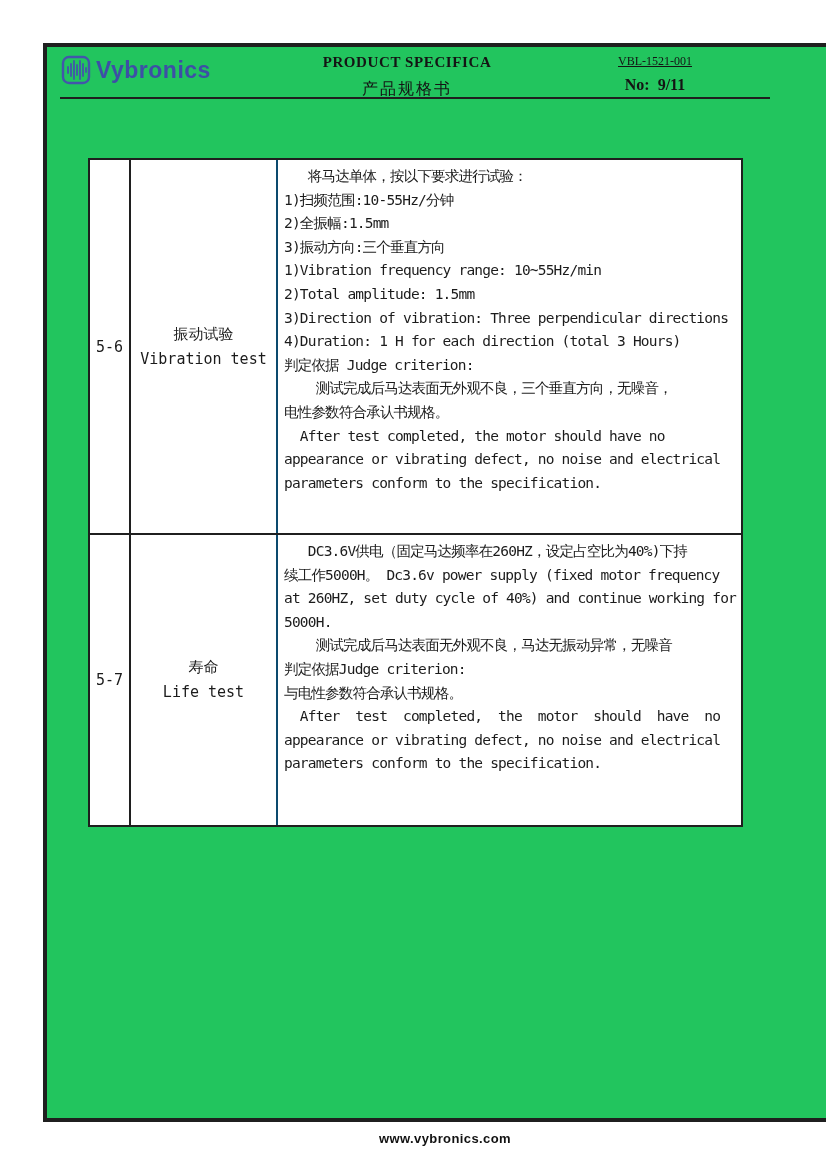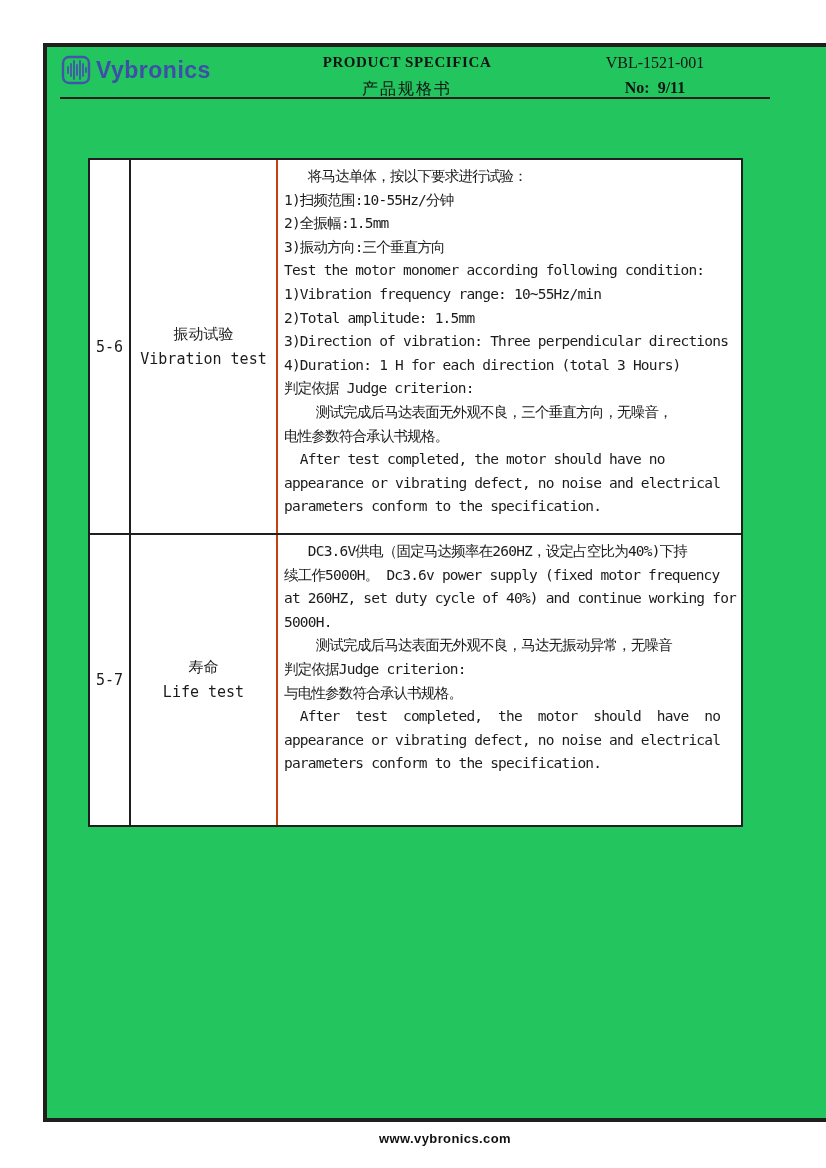--- a/index.html
+++ b/index.html
@@ -14,36 +14,36 @@
   .logo-icon { width:30px; height:30px; display:block; }
   .logo-text { font-family:"Liberation Sans", sans-serif; font-weight:bold; font-size:23px;
                color:#3d4fa6; letter-spacing:0.5px; }
 
   .header-center { position:absolute; left:160px; width:400px; top:7px; text-align:center; }
   .title-en { font-family:"Liberation Serif", serif; font-weight:bold; font-size:15px;
               letter-spacing:0.6px; color:#141414; }
   .title-zh { font-size:16px; margin-top:8px; color:#141414; letter-spacing:2px; }
 
   .header-right { position:absolute; left:488px; width:240px; top:7px; text-align:center; }
-  .doc-number { font-family:"Liberation Serif", serif; font-size:16px; color:#141414; }
+  .doc-number { font-family:"Liberation Serif", serif; font-size:12px; color:#141414;text-decoration:underline; }
   .page-no { font-family:"Liberation Serif", serif; font-weight:bold; font-size:16px;
              margin-top:7px; color:#141414; white-space:pre; }
 
   .header-rule { position:absolute; left:13px; top:50px; width:710px; height:2px;
                  background:#1f1f1f; }
 
   
   .spec-table { position:absolute; left:41px; top:111px; width:655px;
                 border:2px solid #1f1f1f; background:#fff; }
   .spec-row { display:flex; align-items:stretch; }
   .spec-row.first { border-bottom:2px solid #1f1f1f; height:375px; }
   .spec-row.second { height:290px; }
   .col-id { width:41px; border-right:2px solid #1f1f1f; display:flex;
             align-items:center; justify-content:center; font-size:15px; }
-  .col-name { width:147px; border-right:2px solid #c2410c; display:flex;
+  .col-name { width:147px; border-right:2px solid #0c4a6e; display:flex;
               flex-direction:column; align-items:center; justify-content:center;
               font-size:15px; line-height:25px; text-align:center; }
   .col-content { flex:1; padding:5px 2px 0 6px; overflow:hidden; }
   .col-content .line { font-size:14.5px; letter-spacing:-0.8px; line-height:23.6px;
                        white-space:pre; }
 
   
   .footer-url { position:absolute; left:0; top:1131px; width:826px; text-align:center;
                 font-family:"Liberation Sans", sans-serif; font-weight:bold; font-size:13px;
                 letter-spacing:0.4px; color:#111;margin-left:32px; }
@@ -87,21 +87,20 @@
       <div class="col-id">5-6</div>
       <div class="col-name">
         <div>振动试验</div>
         <div>Vibration test</div>
       </div>
       <div class="col-content">
           <div class="line">   将马达单体，按以下要求进行试验：</div>
           <div class="line">1)扫频范围:10-55Hz/分钟</div>
           <div class="line">2)全振幅:1.5mm</div>
           <div class="line">3)振动方向:三个垂直方向</div>
-          <div class="line">Test the motor monomer according following condition:</div>
           <div class="line">1)Vibration frequency range: 10~55Hz/min</div>
           <div class="line">2)Total amplitude: 1.5mm</div>
           <div class="line">3)Direction of vibration: Three perpendicular directions</div>
           <div class="line">4)Duration: 1 H for each direction (total 3 Hours)</div>
           <div class="line">判定依据 Judge criterion:</div>
           <div class="line">    测试完成后马达表面无外观不良，三个垂直方向，无噪音，</div>
           <div class="line">电性参数符合承认书规格。</div>
           <div class="line">  After test completed, the motor should have no</div>
           <div class="line">appearance or vibrating defect, no noise and electrical</div>
           <div class="line">parameters conform to the specification.</div>

